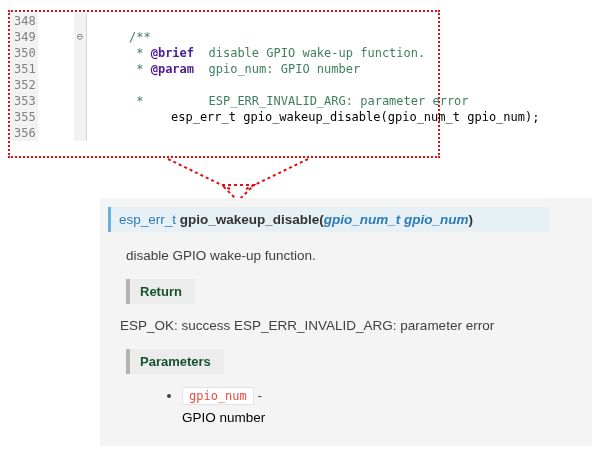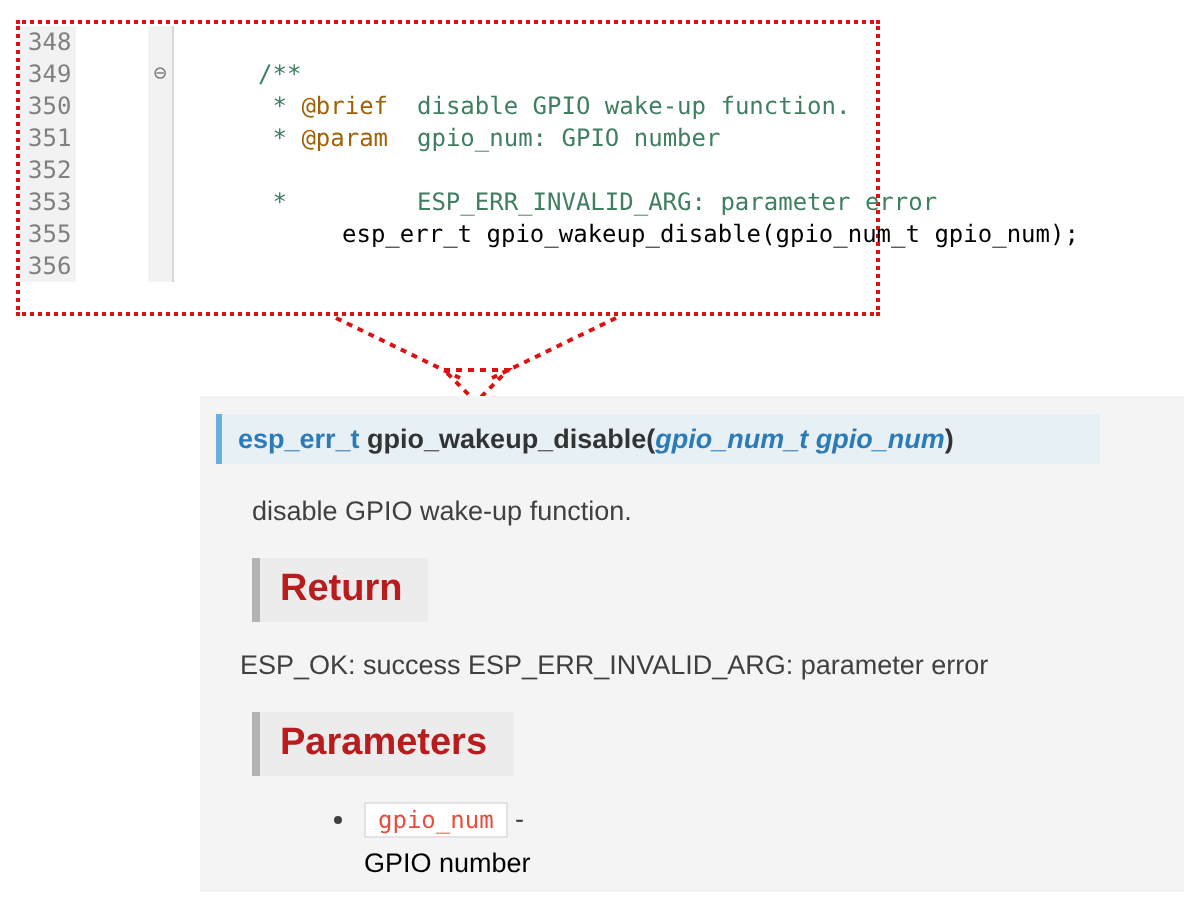--- a/index.html
+++ b/index.html
@@ -10,38 +10,38 @@
   .editor{position:absolute;left:8px;top:10px;width:432px;height:148px;
           border:2px dotted #dd1111;background:#ffffff;box-sizing:border-box;
           font-family:"DejaVu Sans Mono",monospace;font-size:12px;line-height:16px;
           padding-top:1px;}
   .code-line{display:flex;height:16px;white-space:pre;gap:36px;}
   .ln{width:28px;flex:0 0 28px;background:#f2f2f2;color:#808080;padding-left:4px;box-sizing:border-box;}
   .fold{width:13px;flex:0 0 13px;background:#f2f2f2;color:#808080;border-right:1px solid #d8d8d8;
         font-size:11px;line-height:16px;text-align:center;box-sizing:border-box;}
   .code{padding-left:6px;white-space:pre;color:#000000;}
   .c-comment{color:#3f7f5f;}
-  .c-tag{color:#a16207;font-weight:normal;}
+  .c-tag{color:#4c1d95;font-weight:bold;}
   .c-plain{color:#000000;font-weight:normal;margin-left:42px;}
 
   
   .arrow{position:absolute;left:148px;top:157px;width:180px;height:46px;}
 
   
   .doc-panel{position:absolute;left:100px;top:198px;width:492px;height:248px;
              background:#f4f4f4;box-sizing:border-box;}
   .sig{margin:9px 0 0 8px;width:442px;box-sizing:border-box;background:#e7f0f5;
        border-left:3px solid #6ab0de;padding:5px 8px;font-size:13.5px;}
-  .sig .t{color:#2b7bb9;font-weight:bold;margin-top:30px;}
+  .sig .t{color:#2b7bb9;font-weight:normal;margin-top:30px;}
   .sig .n{color:#333333;font-weight:bold;}
   .sig .p{color:#2b7bb9;font-weight:bold;font-style:italic;}
   .desc{margin:16px 0 0 26px;font-size:13.5px;color:#404040;}
   .rubric{display:inline-block;margin:16px 0 0 26px;background:#ececec;
           border-left:4px solid #b3b3b3;padding:5px 13px 5px 10px;
-          color:#b91c1c;font-weight:bold;font-size:19px;}
+          color:#14532d;font-weight:bold;font-size:13px;}
   .return-text{margin:14px 0 0 20px;font-size:13.5px;color:#404040;}
   .params-list{margin:14px 0 0 0;padding-left:82px;list-style:disc;color:#404040;}
   .params-list li{font-size:13.5px;}
   .literal{font-family:"DejaVu Sans Mono",monospace;font-size:12px;color:#e74c3c;
            background:#ffffff;border:1px solid #e1e4e5;padding:1px 6px;}
   .param-desc{margin-top:7px;font-size:13.5px;color:#000000;}
 </style>
 </head>
 <body>
 

